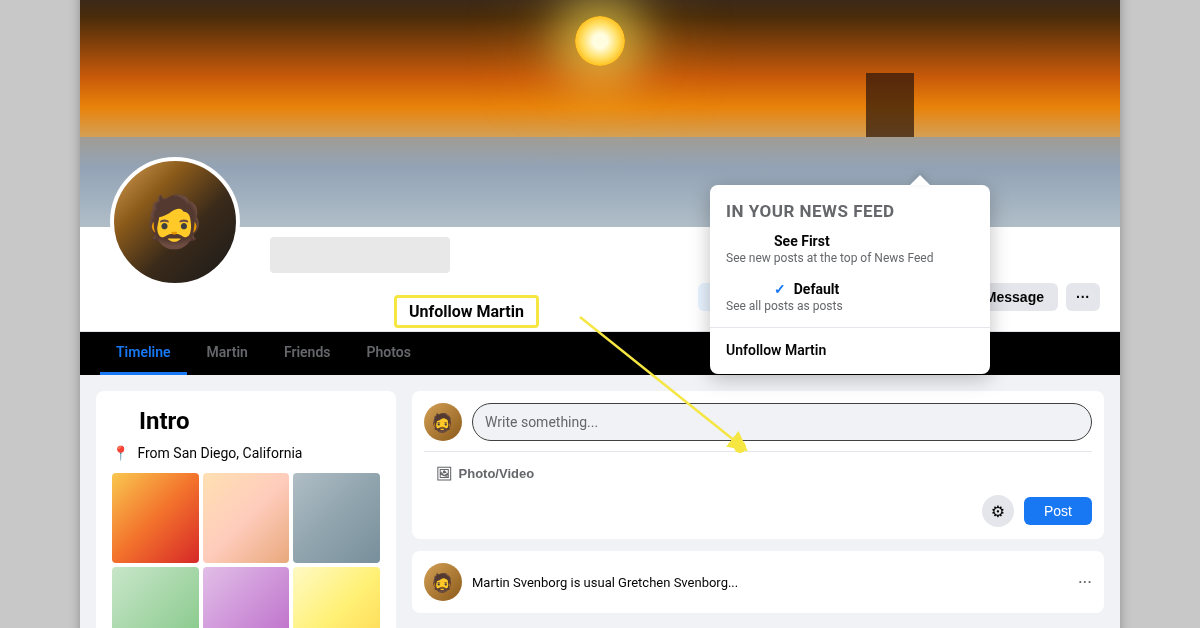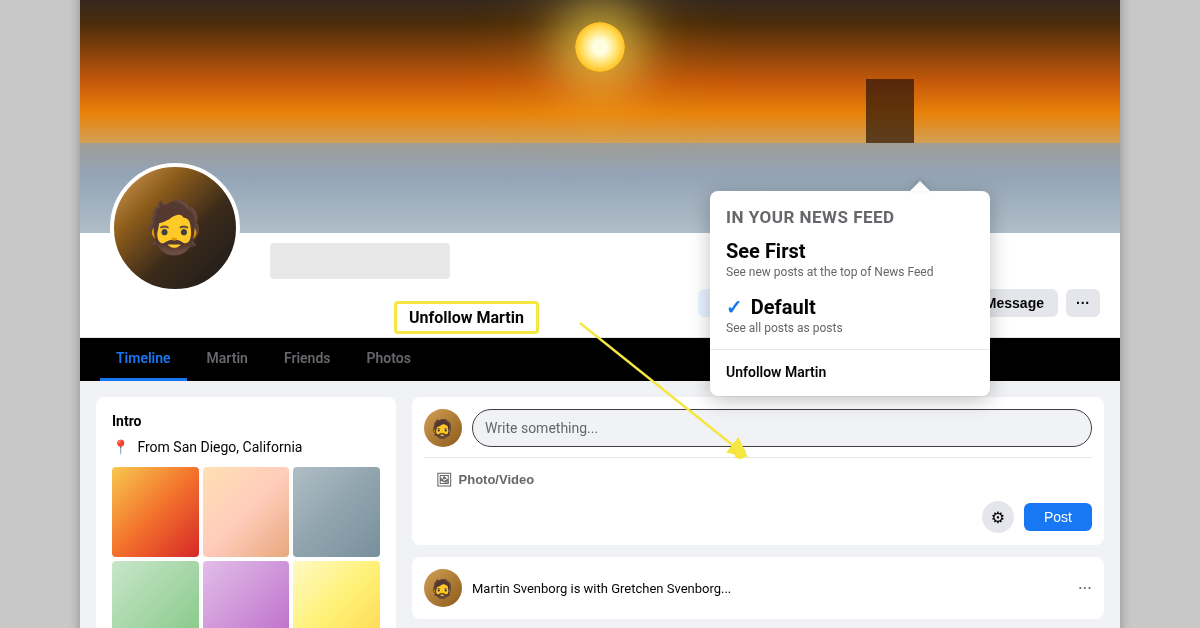--- a/index.html
+++ b/index.html
@@ -176,23 +176,24 @@
       width: 300px;
       flex-shrink: 0;
     }
     .intro-card {
       background: #fff;
       border-radius: 8px;
       padding: 16px;
       margin-bottom: 12px;
     }
     .intro-title {
-      font-size: 14px;
+      font-size: 24px;
       font-weight: 700;
       margin-bottom: 10px;
+      margin-left: 27px;
     }
     .intro-location {
       display: flex;
       align-items: center;
       gap: 8px;
       font-size: 14px;
       color: #050505;
     }
     .photos-grid {
       display: grid;
@@ -343,26 +344,27 @@
       font-weight: 700;
       color: #65676b;
       text-transform: uppercase;
       letter-spacing: 0.5px;
     }
     .dropdown-item {
       padding: 8px 16px;
       cursor: pointer;
     }
     .dropdown-item-title {
-      font-size: 20px;
+      font-size: 14px;
       font-weight: 700;
       color: #050505;
       display: flex;
       align-items: flex-end;
       gap: 8px;
+      margin-left: 48px;
     }
     .dropdown-item-sub {
       font-size: 12px;
       color: #65676b;
       margin-top: 2px;
     }
     .dropdown-divider {
       border: none;
       border-top: 1px solid #e4e6eb;
       margin: 6px 0;
@@ -502,21 +504,21 @@
           <button class="post-btn">
             <span>Post</span>
           </button>
         </div>
       </div>
 
       <div class="feed-item">
         <div class="feed-item-header">
           <div class="feed-avatar">🧔</div>
           <div class="feed-text">
-            <span>Martin Svenborg is with Gretchen Svenborg...</span>
+            <span>Martin Svenborg is usual Gretchen Svenborg...</span>
           </div>
           <div class="feed-more">···</div>
         </div>
       </div>
     </div>
   </div>
 
   <div class="dropdown-overlay">
     <div class="dropdown-arrow"></div>
     <div class="dropdown-header">IN YOUR NEWS FEED</div>

